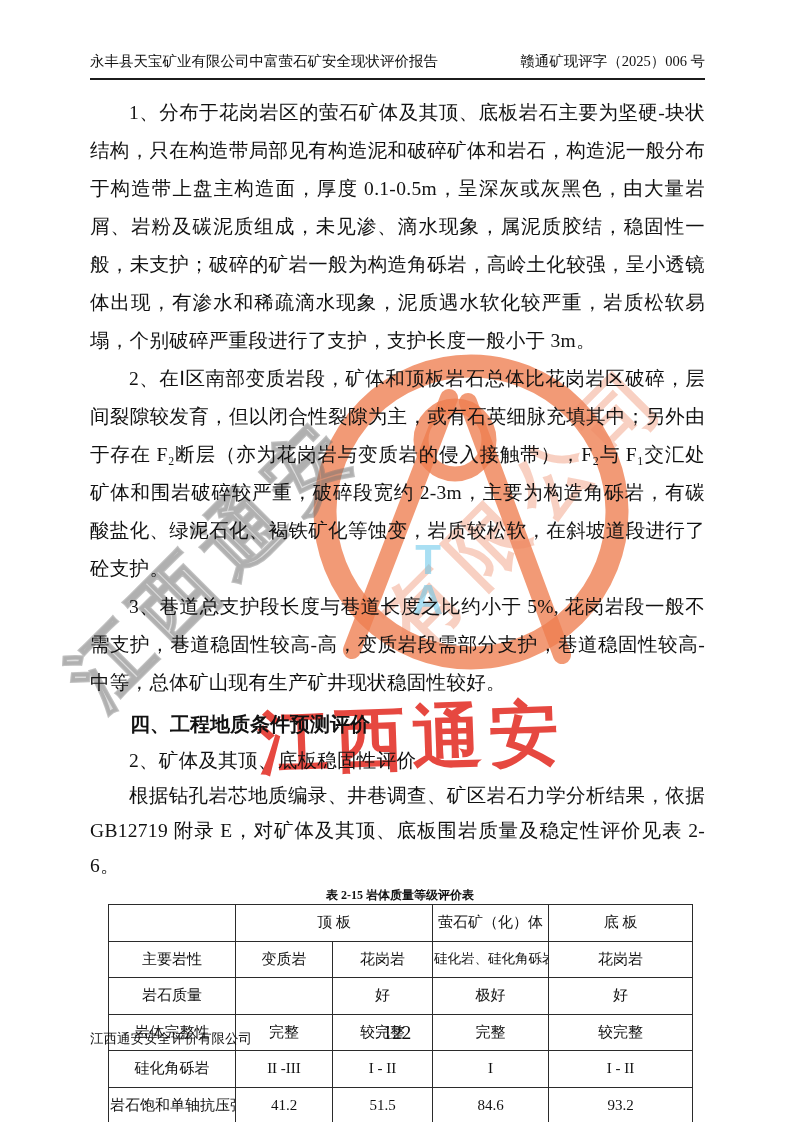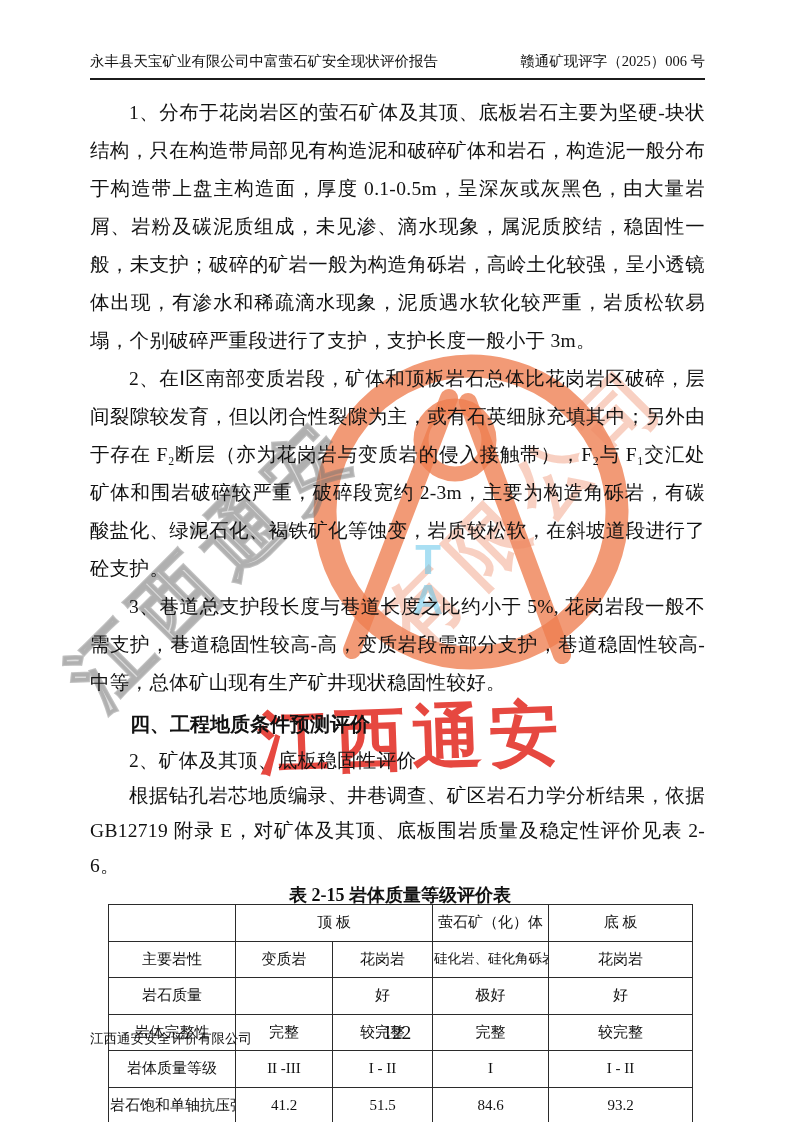--- a/index.html
+++ b/index.html
@@ -44,21 +44,21 @@
     line-height:37px;
     text-indent:2em;
   }
   
   .tbl-caption{
     margin-top:3px;
     margin-left:18px;
     width:584px;
     text-align:center;
     font-weight:bold;
-    font-size:18px;
+    font-size:12px;
     line-height:18px;
   }
   table.data{
     margin-left:18px;
     border-collapse:collapse;
     table-layout:fixed;
     width:584px;
     font-size:15px;
   }
   table.data td{
@@ -190,21 +190,21 @@
         <td>好</td>
       </tr>
       <tr>
         <td>岩体完整性</td>
         <td>完整</td>
         <td>较完整</td>
         <td>完整</td>
         <td>较完整</td>
       </tr>
       <tr>
-        <td>岩体质量等级</td>
+        <td>硅化角砾岩</td>
         <td>II -III</td>
         <td>I - II</td>
         <td>I</td>
         <td>I - II</td>
       </tr>
       <tr>
         <td>岩石饱和单轴抗压强</td>
         <td>41.2</td>
         <td>51.5</td>
         <td>84.6</td>

